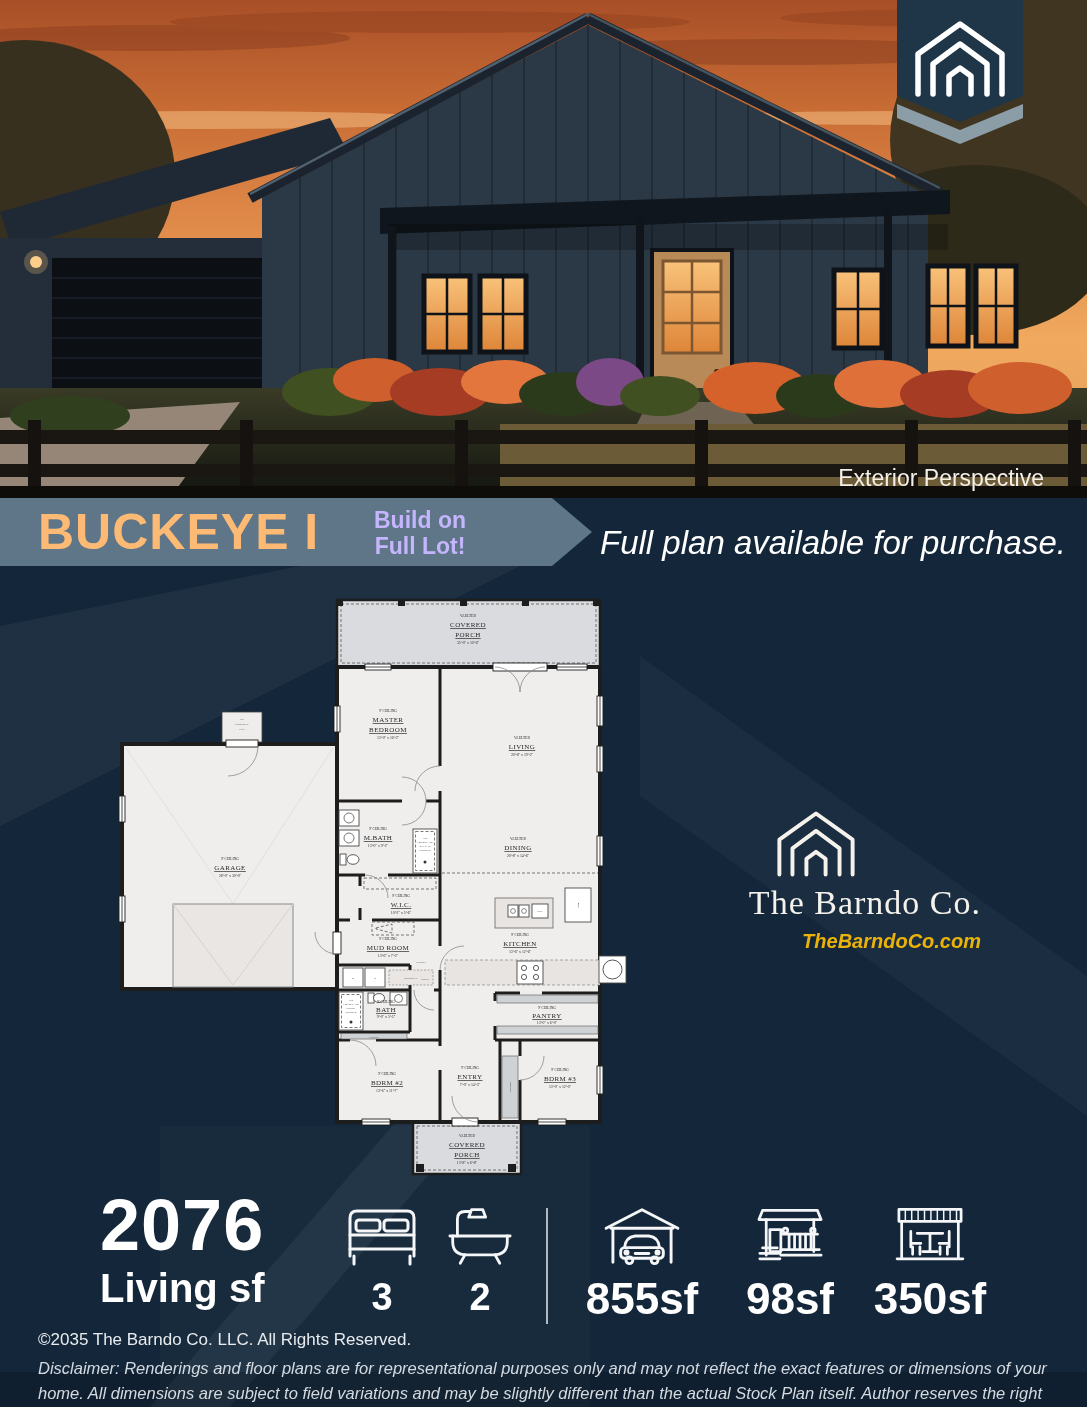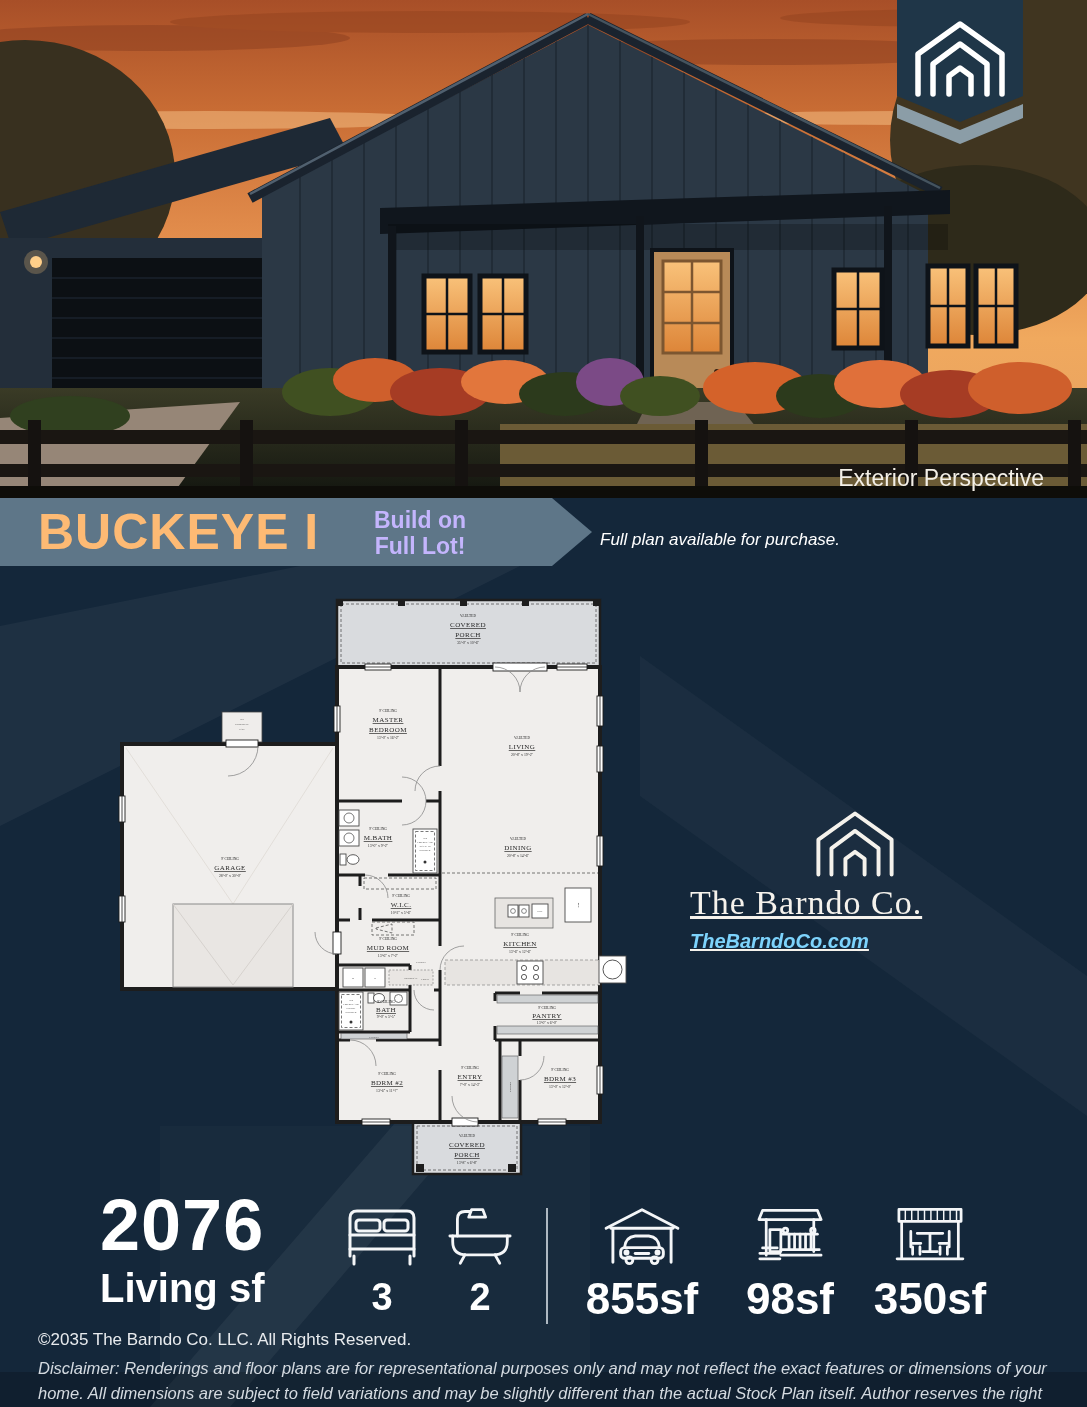--- a/index.html
+++ b/index.html
@@ -9,27 +9,27 @@
   
   .photo{left:0;top:0;width:1087px;height:498px;}
   
   .banner{left:0;top:498px;width:1087px;height:68px;}
   .banner-bar{position:absolute;left:0;top:0;width:592px;height:68px;background:#5e7688;
       clip-path:polygon(0 0,552px 0,592px 50%,552px 100%,0 100%);}
   .banner-title{position:absolute;left:38px;top:8px;color:#fdba74;font-size:50px;font-weight:800;
       letter-spacing:1px;line-height:52px;}
   .banner-callout{position:absolute;left:340px;top:9px;width:160px;text-align:center;color:#c4b5fd;
       font-size:23px;font-weight:800;line-height:26px;}
-  .banner-note{position:absolute;left:600px;top:32px;color:#fff;font-size:17px;font-style:italic;}
+  .banner-note{position:absolute;left:600px;top:26px;color:#fff;font-size:33px;font-style:italic;}
   
   .main{left:0;top:566px;width:1087px;height:841px;padding-left:40px;}
   .plan{left:110px;top:20px;width:520px;height:604px;}
-  .brand{left:690px;top:244px;width:330px;text-align:left;color:#f5f2ec;text-decoration:underline;}
+  .brand{left:651px;top:244px;width:330px;text-align:right;color:#f5f2ec;}
   .brand-name{font-family:"Liberation Serif",serif;font-size:34px;letter-spacing:1px;margin-top:6px;}
-  .brand-site{font-size:20px;font-style:italic;font-weight:800;color:#7dd3fc;margin-top:8px;}
+  .brand-site{font-size:20px;font-style:italic;font-weight:800;color:#eab308;margin-top:8px;}
   
   .living{left:100px;top:622px;width:180px;color:#fff;}
   .living-value{font-size:72px;font-weight:800;letter-spacing:1px;line-height:74px;}
   .living-label{font-size:40px;font-weight:800;margin-top:4px;}
   .stat{top:638px;width:120px;text-align:center;color:#fff;}
   .stat svg{display:block;margin:0 auto;}
   .stat-num{font-size:38px;font-weight:800;margin-top:8px;}
   .stat-val{font-size:44px;font-weight:800;margin-top:6px;}
   .divider{left:546px;top:642px;width:2px;height:116px;background:#c9d2d9;opacity:.85;}
   

